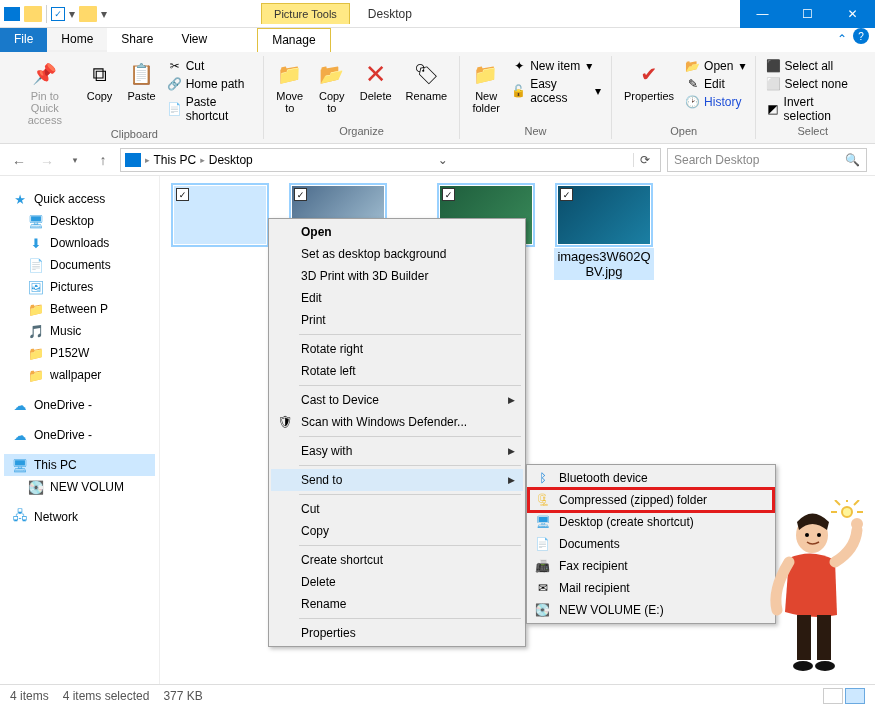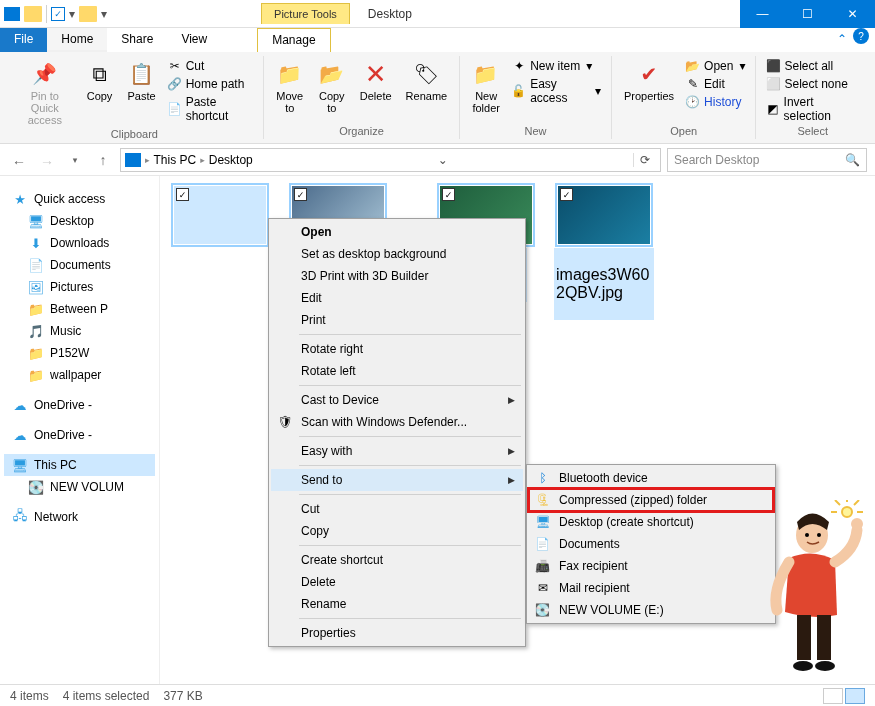--- a/index.html
+++ b/index.html
@@ -58,21 +58,21 @@
 .sidebar .spacer { height: 8px; }
 
 .content { flex: 1; padding: 10px; position: relative; }
 .thumbs { display: flex; gap: 18px; flex-wrap: wrap; }
 .thumb { width: 100px; display: flex; flex-direction: column; align-items: center; gap: 4px; position: relative; }
 .thumb.selected .img { outline: 2px solid #99d1ff; outline-offset: 1px; background: #cde8ff; }
 .thumb .img { width: 92px; height: 58px; background: linear-gradient(135deg,#3a7ab5,#7fc1d9); position: relative; }
 .thumb .img.green { background: linear-gradient(135deg,#1e5d3c,#3a8b5a); }
 .thumb .img.teal { background: linear-gradient(135deg,#0a4d6a,#1b7fa3); }
 .thumb .chk { position: absolute; top: 2px; left: 2px; width: 13px; height: 13px; background: #fff; border: 1px solid #333; display: flex; align-items: center; justify-content: center; font-size: 9px; }
-.thumb .name { font-size: 16px; text-align: left; word-break: break-word; background: #cde8ff; padding: 18px 2px; }
+.thumb .name { font-size: 13px; text-align: center; word-break: break-word; background: #cde8ff; padding: 1px 2px; }
 
 
 .ctxmenu { position: absolute; background: #f0f0f0; border: 1px solid #a0a0a0; box-shadow: 2px 2px 4px rgba(0,0,0,0.25); padding: 2px; }
 .ctxmenu .row { display: flex; align-items: center; padding: 4px 20px 4px 30px; font-size: 12px; gap: 8px; white-space: nowrap; position: relative; }
 .ctxmenu .row.hover { background: #d8eaf9; }
 .ctxmenu .row .arrow { position: absolute; right: 8px; font-size: 9px; color: #333; }
 .ctxmenu .row .ico { position: absolute; left: 6px; width: 16px; height: 16px; display: flex; align-items: center; justify-content: center; font-size: 12px; }
 .ctxmenu .sep { height: 1px; background: #d0d0d0; margin: 3px 2px 3px 28px; }
 .ctxmenu.main { left: 108px; top: 42px; width: 258px; }
 .ctxmenu.sub { left: 366px; top: 288px; width: 250px; }

